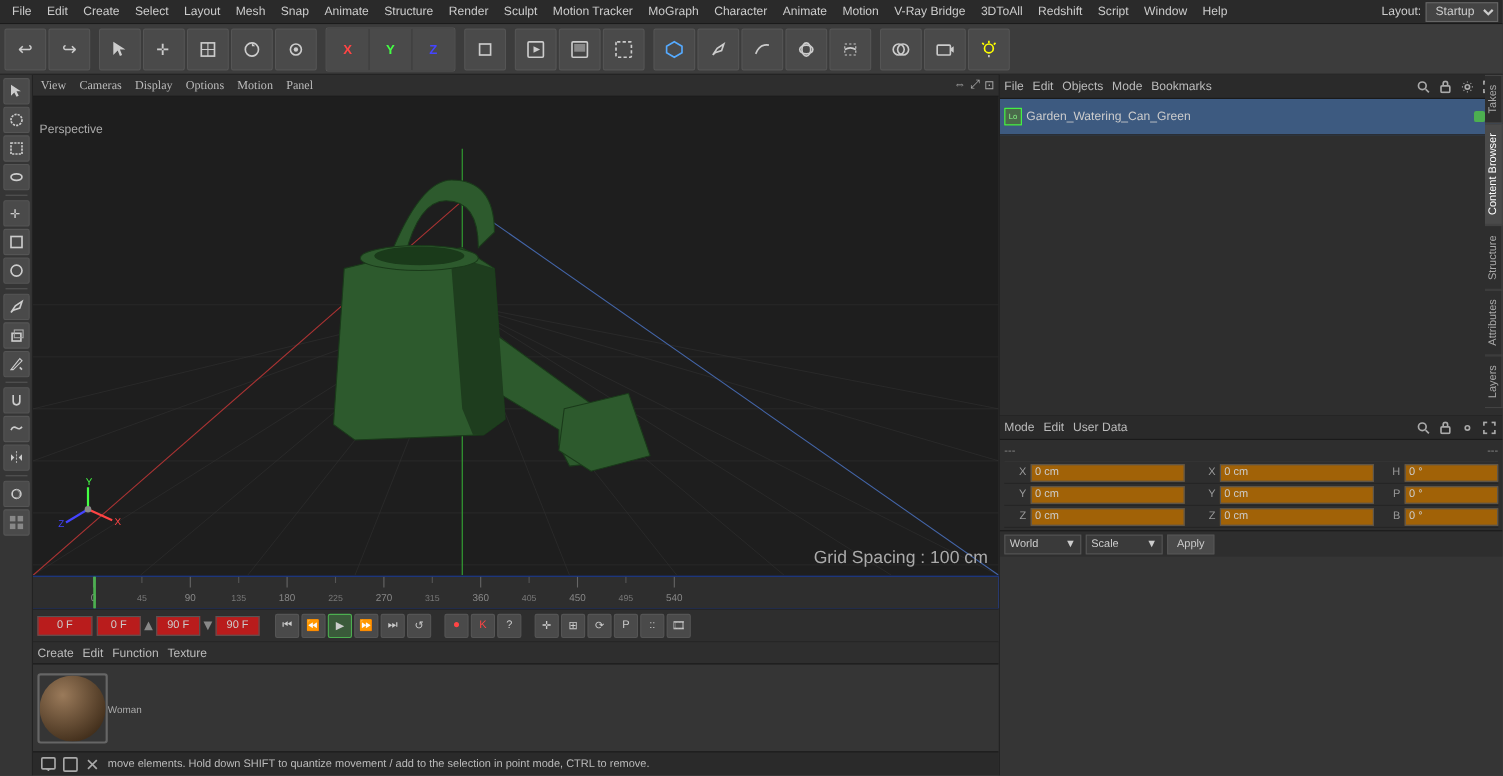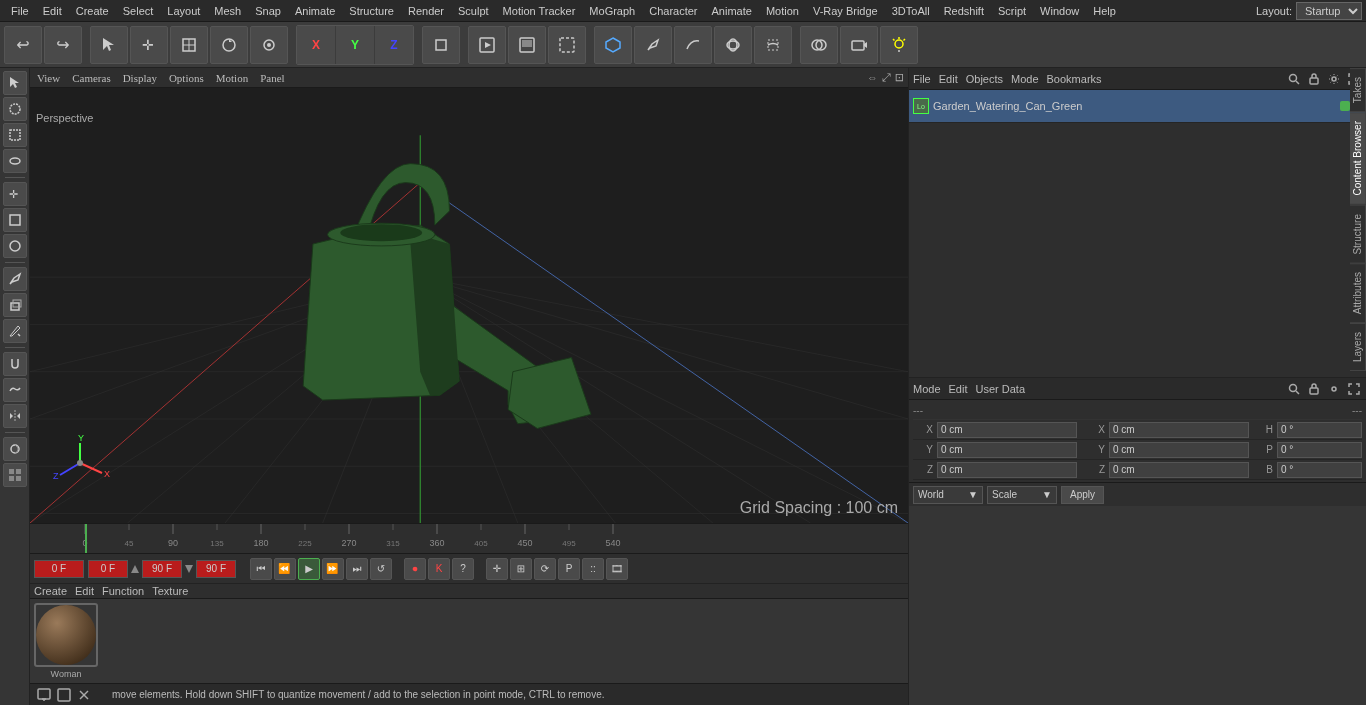--- a/index.html
+++ b/index.html
@@ -281,21 +281,21 @@
     }
 
     
     #status-bar {
       height: 22px;
       background: #2a2a2a;
       border-top: 1px solid #1a1a1a;
       display: flex;
       align-items: center;
       padding: 0 6px;
-      gap: 20px;
+      gap: 6px;
     }
     #status-icons { display: flex; gap: 4px; }
     .status-icon {
       width: 16px;
       height: 16px;
       display: flex;
       align-items: center;
       justify-content: center;
       font-size: 10px;
       cursor: pointer;
@@ -413,21 +413,21 @@
     }
     .attr-label {
       width: 20px;
       font-size: 10px;
       color: #999;
       text-align: right;
     }
     .attr-field {
       flex: 1;
       height: 16px;
-      background: #404040;
+      background: #a16207;
       border: 1px solid #555;
       color: #ccc;
       font-size: 10px;
       padding: 0 3px;
     }
 
     
     #coord-section {
       background: #2e2e2e;
       padding: 2px 4px;
@@ -881,21 +881,21 @@
     </div>
 
     <div id="material-panel">
       <div id="material-toolbar">
         <span class="mat-menu">Create</span>
         <span class="mat-menu">Edit</span>
         <span class="mat-menu">Function</span>
         <span class="mat-menu">Texture</span>
       </div>
       <div id="material-content">
-        <div style="display:flex;flex-direction:column;align-items:center;">
+        <div style="display:flex;flex-direction:row;align-items:center;">
           <div class="material-thumb">
             <div class="material-sphere" style="background: radial-gradient(circle at 35% 30%, #9a7a5a, #2a1a0a);"></div>
           </div>
           <div class="material-label">Woman</div>
         </div>
       </div>
     </div>
 
     <div id="status-bar">
       <div id="status-icons">

